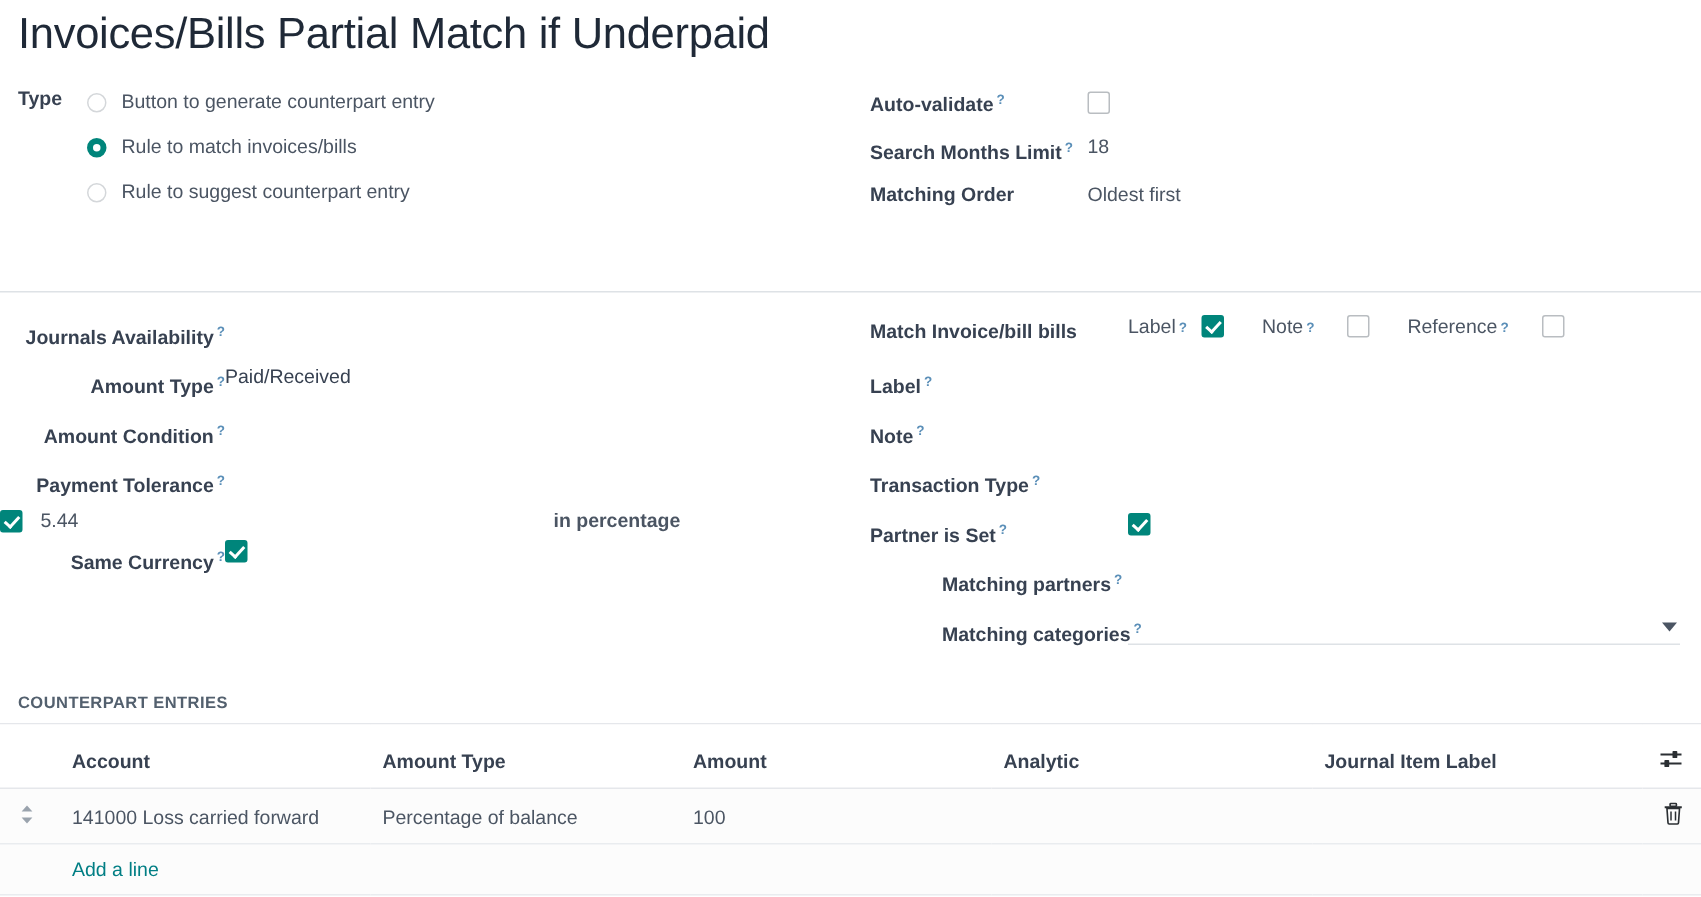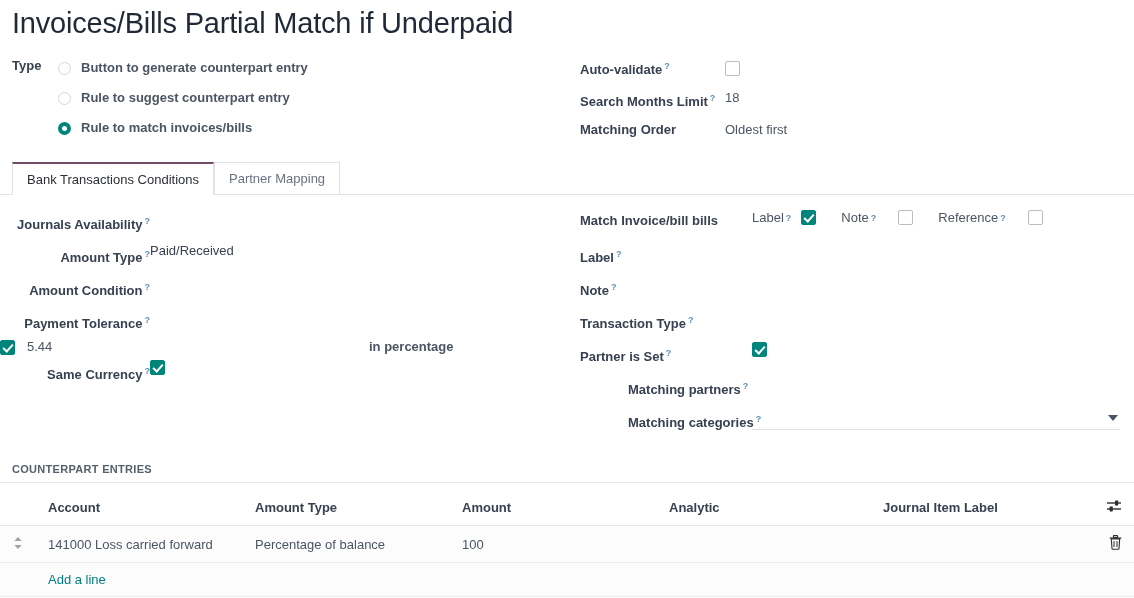--- a/index.html
+++ b/index.html
@@ -72,21 +72,21 @@
   .help {
     color: #5b8fb8;
     font-size: 9px;
     vertical-align: super;
     font-weight: bold;
     margin-left: 2px;
     cursor: help;
   }
 
   
-  .radio-list { padding-top: 1px; font-weight: bold; }
+  .radio-list { padding-top: 1px; }
   .radio-item {
     display: flex;
     align-items: center;
     height: 30px;
   }
   .radio {
     width: 13px; height: 13px;
     border-radius: 50%;
     border: 1px solid #d4d7da;
     background: #fff;
@@ -324,27 +324,27 @@
       <div class="field-row">
         <div class="f-label lbl-w-top">Type</div>
         <div class="val-top radio-list">
 
           <div class="radio-item">
             <span class="radio"></span>
             <span class="radio-label">Button to generate counterpart entry</span>
           </div>
 
           <div class="radio-item">
+            <span class="radio checked"></span>
+            <span class="radio-label">Rule to match invoices/bills</span>
+          </div>
+
+          <div class="radio-item">
             <span class="radio"></span>
             <span class="radio-label">Rule to suggest counterpart entry</span>
-          </div>
-
-          <div class="radio-item">
-            <span class="radio checked"></span>
-            <span class="radio-label">Rule to match invoices/bills</span>
           </div>
 
         </div>
       </div>
     </div>
 
     <div class="col-right">
 
       <div class="field-row">
         <div class="f-label rlbl"><span>Auto-validate</span><span class="help">?</span></div>
@@ -361,24 +361,20 @@
       <div class="field-row">
         <div class="f-label rlbl">Matching Order</div>
         <div class="f-value">Oldest first</div>
       </div>
 
     </div>
   </div>
 
   <div class="tabs-wrap">
     <div class="tabs-underline"></div>
-    <div class="tabs">
-      <div class="tab active">Bank Transactions Conditions</div>
-      <div class="tab inactive">Partner Mapping</div>
-    </div>
   </div>
 
   <div class="tab-body">
 
     <div class="tb-left" style="position:relative;">
 
       <div class="row32">
         <div class="f-label lblA"><span>Journals Availability</span><span class="help">?</span></div>
         <div class="valA"></div>
       </div>

